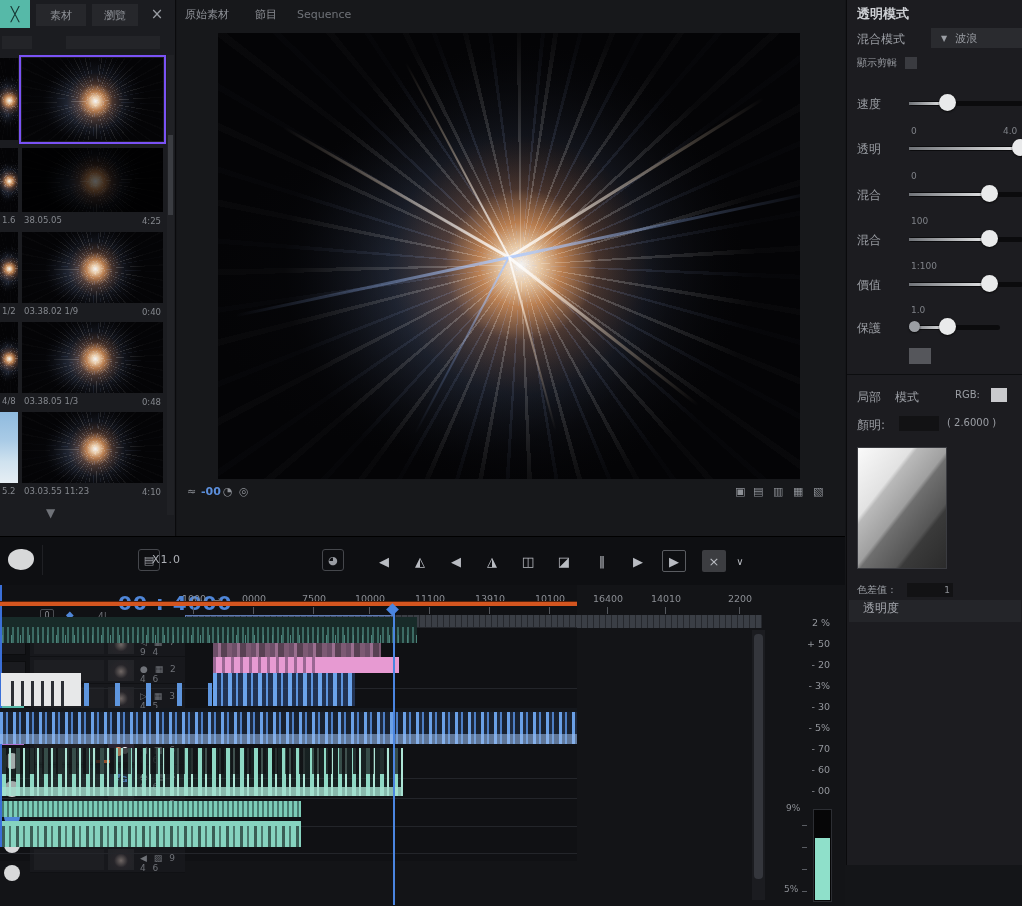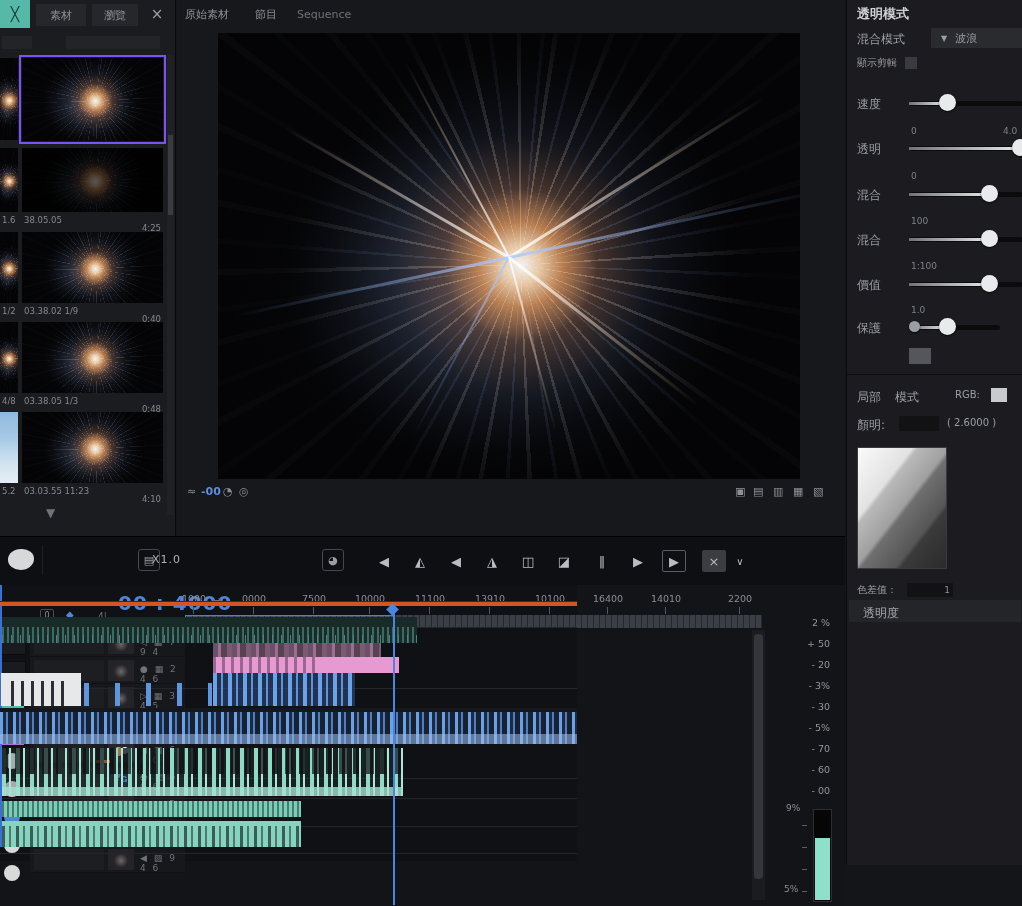--- a/index.html
+++ b/index.html
@@ -19,21 +19,21 @@
              display:flex; align-items:center; justify-content:center;font-family:Liberation Serif, serif; }
   .bin-close { right:8px; top:4px; width:20px; height:20px; color:#9a9da3; font-size:15px;
                display:flex; align-items:center; justify-content:center; }
   .bin-filter { top:36px; height:13px; background:#232428; }
   .thumb { left:22px; width:141px; background:#000; overflow:hidden; }
   .thumb.sel { outline:2px solid #7a52f5; outline-offset:1px; }
   .sliver { left:0; width:18px; background:#000; overflow:hidden; }
   .cap { left:0; width:165px; height:14px; font-size:8.5px; color:#85888e; }
   .cap .idx { position:absolute; left:2px; top:2px; }
   .cap .nm  { position:absolute; left:24px; top:2px; }
-  .cap .du  { position:absolute; right:4px; top:10px; }
+  .cap .du  { position:absolute; right:4px; top:3px; }
   .bin-scroll { right:1px; top:55px; width:7px; height:460px; background:#202125; }
   .bin-scroll i { position:absolute; left:1px; top:80px; width:5px; height:80px; background:#3a3c41; }
   .bin-expand { left:46px; top:506px; color:#6f7278; font-size:12px; }
 
   
   .expl { position:relative; width:100%; height:100%;
     background:
       radial-gradient(circle at 52% 52%, rgba(255,255,255,.95) 0%, rgba(255,220,180,.9) 5%,
         rgba(240,160,95,.75) 11%, rgba(150,100,75,.45) 20%, rgba(70,80,105,.30) 34%, rgba(4,4,6,0) 58%),
       radial-gradient(ellipse at 38% 58%, rgba(120,150,205,.30), transparent 45%),
@@ -168,21 +168,21 @@
   .note { position:absolute; font-size:9px; color:#7e8187; }
   .fx-swatch { left:62px; top:348px; width:22px; height:16px; background:#55565b; }
   .fx-div { left:0; top:374px; width:176px; height:1px; background:#0c0d0f; }
   .fx-sw2 { left:144px; top:388px; width:16px; height:14px; background:#c9cacd; }
   .fx-inbox { left:52px; top:416px; width:40px; height:15px; background:#121214; }
   .grad { left:10px; top:447px; width:90px; height:122px; border:1px solid #3a3b40;
     background: linear-gradient(128deg,#fafafa 0%,#e2e2e2 30%,#b9b9b9 33%,#a0a0a0 50%,#6f6f6f 53%,#565656 72%,#3a3a3a 75%,#2b2b2b 100%); }
   .fx-diffbox { left:60px; top:583px; width:46px; height:14px; background:#121214; color:#8d9096;
                 font-size:9px; text-align:right; padding-right:3px; line-height:14px; }
   .fx-dd2 { left:2px; top:600px; width:172px; height:22px; background:#242529; color:#a4a7ad; font-size:12px;
-            display:flex; align-items:flex-end; padding-left:14px; }
+            display:flex; align-items:flex-start; padding-left:14px; }
 </style>
 </head>
 <body>
 
 <div id="stage">
 
   <div id="bin" class="abs">
     <div class="abs bin-logo">╳</div>
     <div class="abs bin-tab" style="left:36px; width:50px;">素材</div>
     <div class="abs bin-tab" style="left:92px; width:46px;">瀏覽</div>

